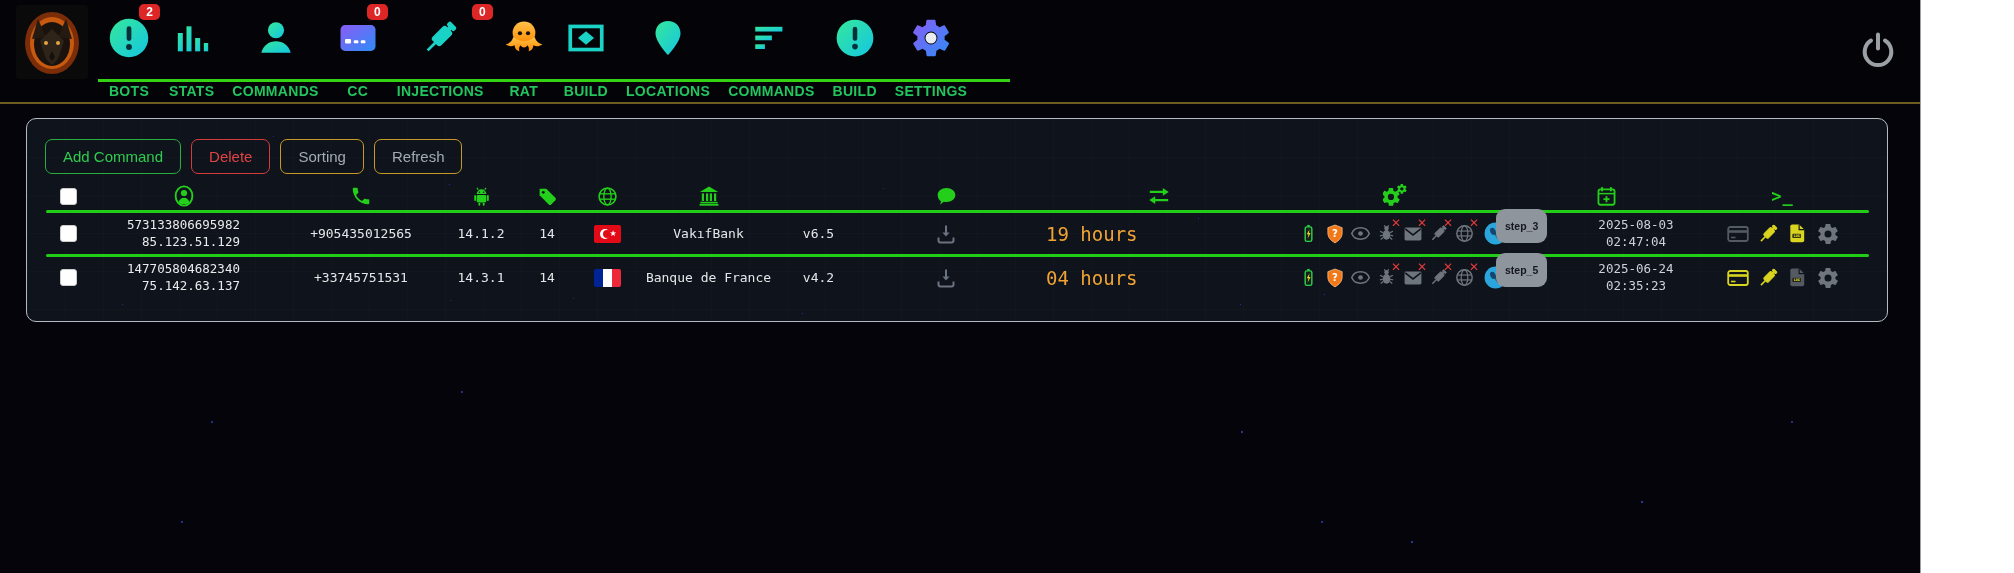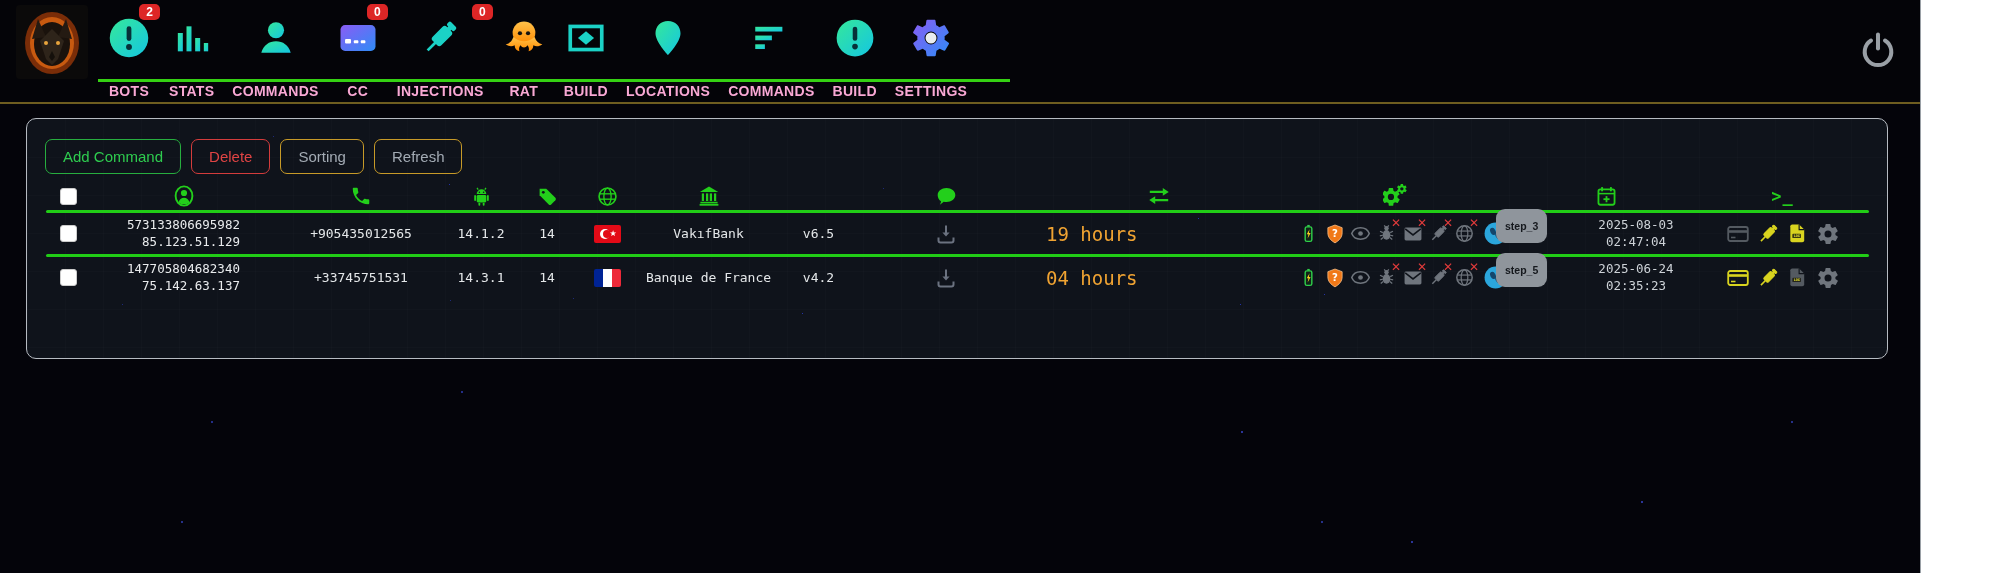--- a/index.html
+++ b/index.html
@@ -19,28 +19,28 @@
 
   
   .topbar { position:absolute; left:0; top:0; width:1920px; height:104px; background:#040408;
             border-bottom:2px solid #6e5d20; z-index:2; }
   .logo { position:absolute; left:16px; top:5px; width:72px; height:74px; border-radius:4px; overflow:hidden;
           background:#0a0a0c; }
   .nav { position:absolute; left:98px; top:0; display:flex; height:100%; }
   .nav-underline { position:absolute; left:98px; top:79px; width:912px; height:3px; background:#35d113; z-index:3; }
   .nav-item { position:relative; display:flex; flex-direction:column; align-items:center; padding:0 9px; cursor:pointer; }
   .nav-ico { height:76px; display:flex; align-items:center; justify-content:center; }
-  .nav-label { margin-top:7px; font-size:14px; font-weight:bold; color:#f9a8d4; letter-spacing:.3px; }
+  .nav-label { margin-top:7px; font-size:14px; font-weight:bold; color:#22c55e; letter-spacing:.3px; }
   .nav-badge { position:absolute; top:4px; right:0px; background:#dd2626; color:#fff; font-size:12px; font-weight:bold;
                padding:1px 7px; border-radius:5px; z-index:4; }
   .power-btn { position:absolute; left:1855px; top:28px; width:46px; height:46px; display:flex; align-items:center;
                justify-content:center; cursor:pointer; }
 
   
-  .panel { position:absolute; left:26px; top:118px; width:1862px; height:241px; background:#0f131b;
+  .panel { position:absolute; left:26px; top:118px; width:1862px; height:204px; background:#0f131b;
            border:1px solid #b6bbc2; border-radius:10px; z-index:2;
            background-image:
              linear-gradient(rgba(255,255,255,0.012) 1px, transparent 1px),
              linear-gradient(90deg, rgba(255,255,255,0.012) 1px, transparent 1px);
            background-size:38px 38px; }
   .panel-stars { position:absolute; left:0; top:0; width:3px; height:3px; border-radius:50%; z-index:0;
     box-shadow: 421px 64px 0 -1px #2d3ed6, 855px 68px 0 -1px #24339c, 1170px 98px 0 -1px #2d3ed6,
       1080px 135px 0 -1px #24339c, 1296px 174px 0 -1px #2d3ed6, 545px 178px 0 -1px #24339c,
       774px 193px 0 -1px #2d3ed6, 422px 180px 0 -1px #24339c, 94px 184px 0 -1px #24339c, 1212px 184px 0 -1px #2d3ed6,
       245px 16px 0 -1px #24339c; }

